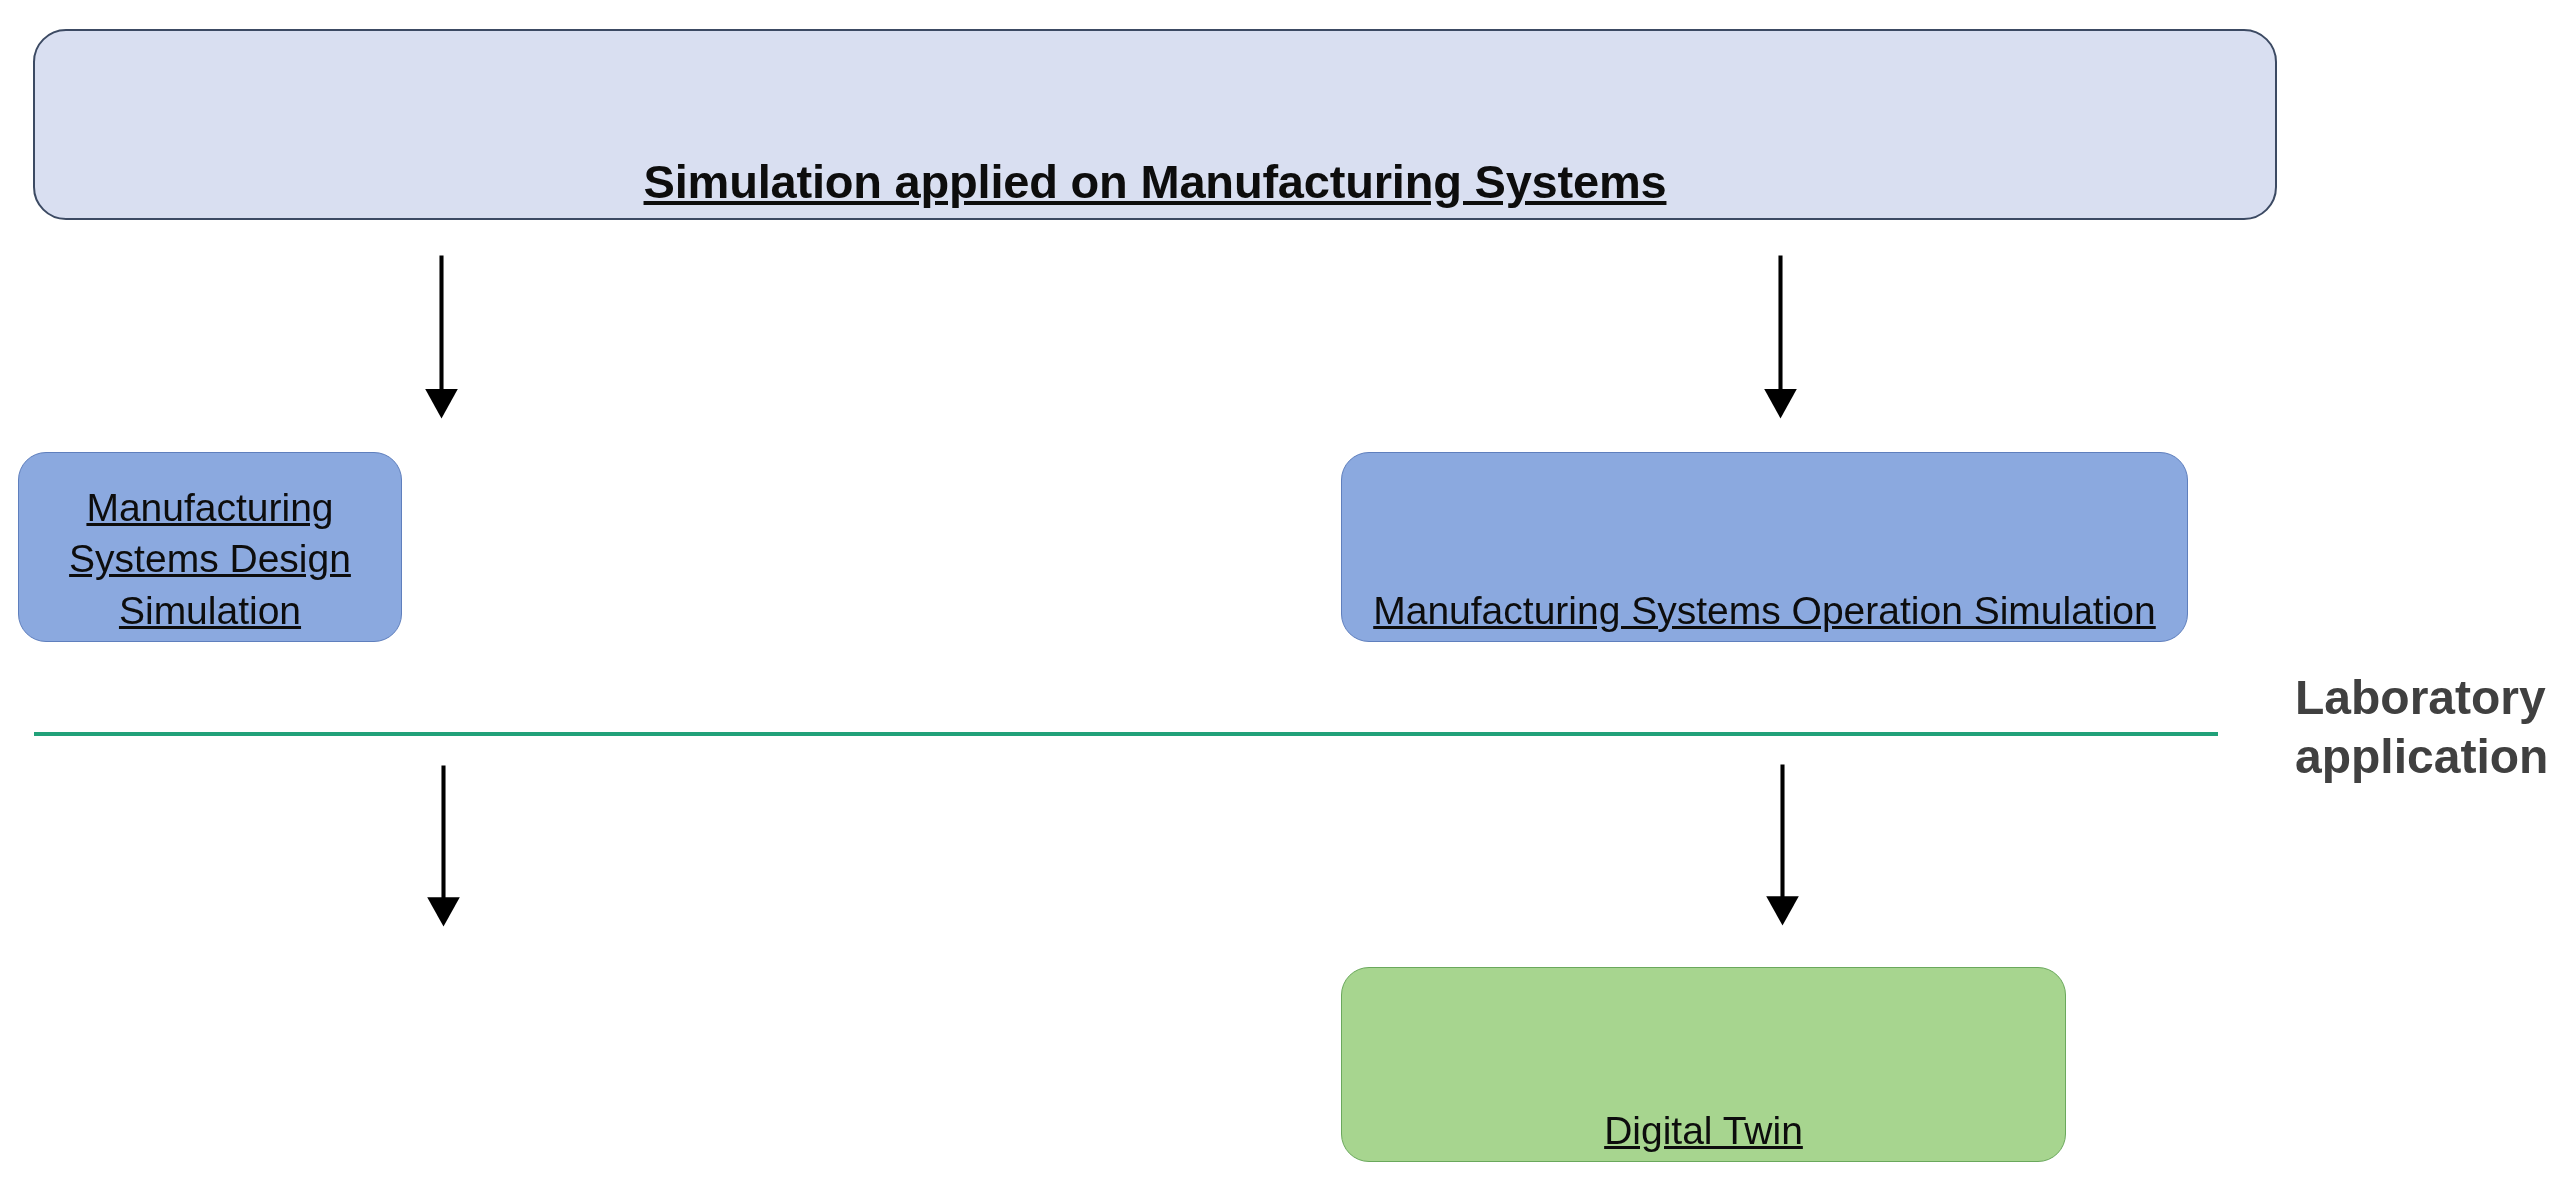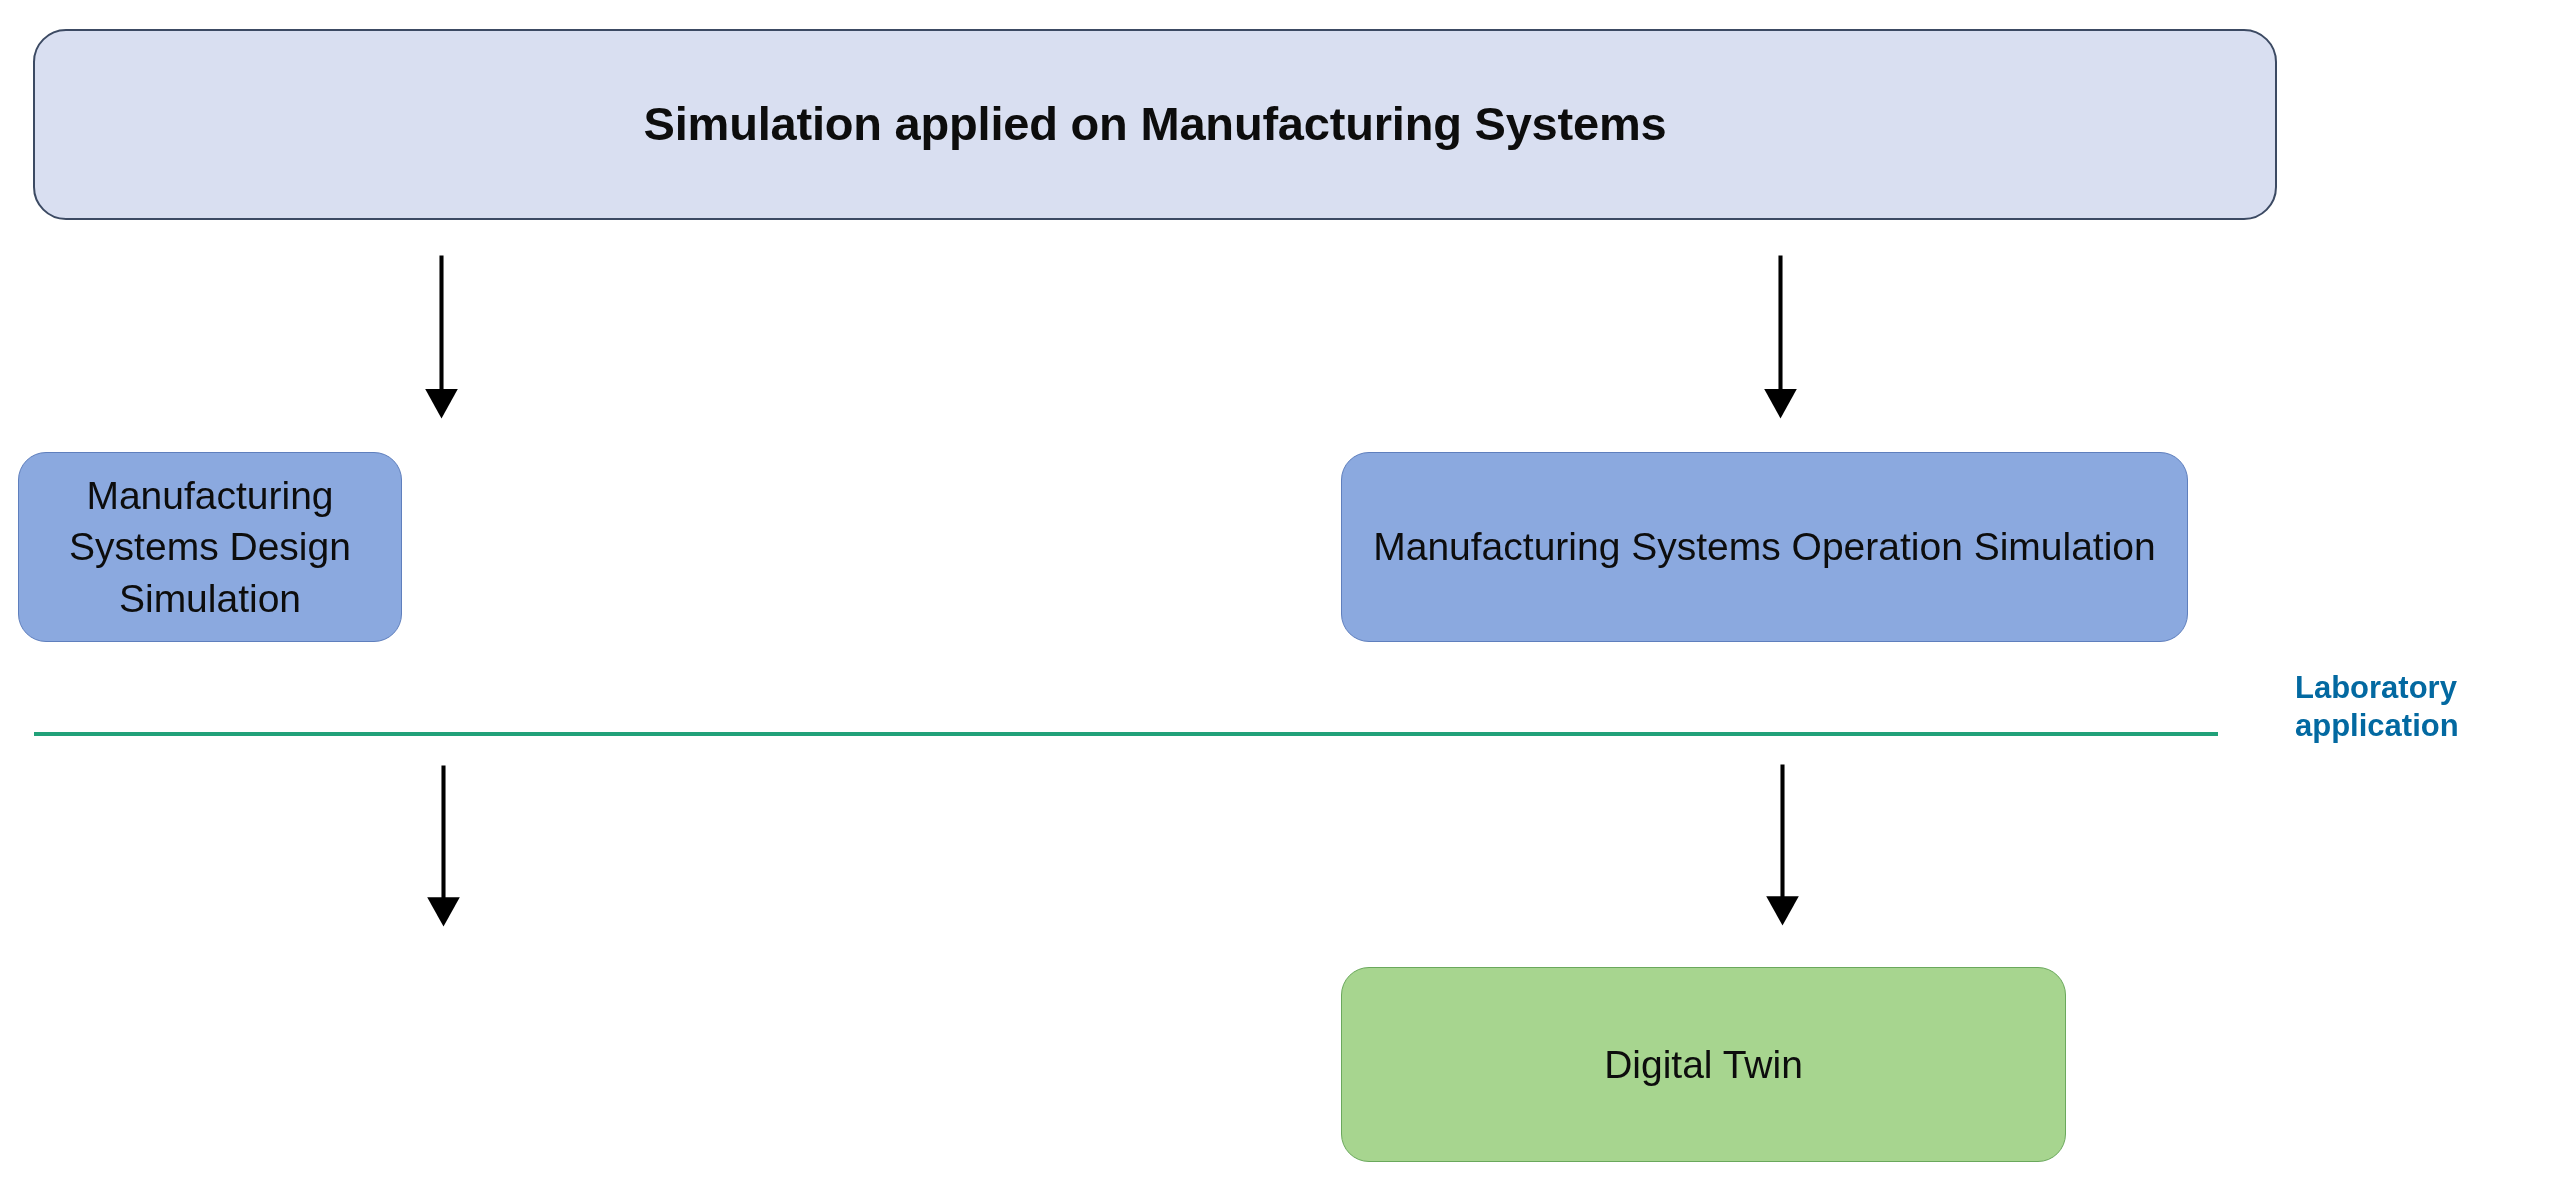--- a/index.html
+++ b/index.html
@@ -17,28 +17,29 @@
     height: 1196px;
     background: #ffffff;
     overflow: hidden;
   }
 
   
   .node {
     position: absolute;
     box-sizing: border-box;
     display: flex;
-    align-items: center;
+    align-items: flex-end;
     justify-content: center;
     text-align: center;
     color: #0d0d0d;
     line-height: 1.32;
     border-radius: 28px;
     padding: 4.9px 21px;
     white-space: pre-line;
+    text-decoration: underline;
   }
 
   
   .node--root {
     left: 33px;
     top: 29px;
     width: 2244px;
     height: 191px;
     background: #d9dff1;
     border: 2.5px solid #3c4a63;
@@ -85,22 +86,22 @@
     height: 4.1px;
     background: #21a179;
   }
 
   
   .side-caption {
     position: absolute;
     left: 2295px;
     top: 669px;
     width: 275px;
-    color: #0369a1;
-    font-size: 31px;
+    color: #404040;
+    font-size: 48px;
     font-weight: bold;
     line-height: 1.22;
     text-align: left;
     white-space: pre-line;
   }
 </style>
 </head>
 <body>
 
 <div id="canvas">

